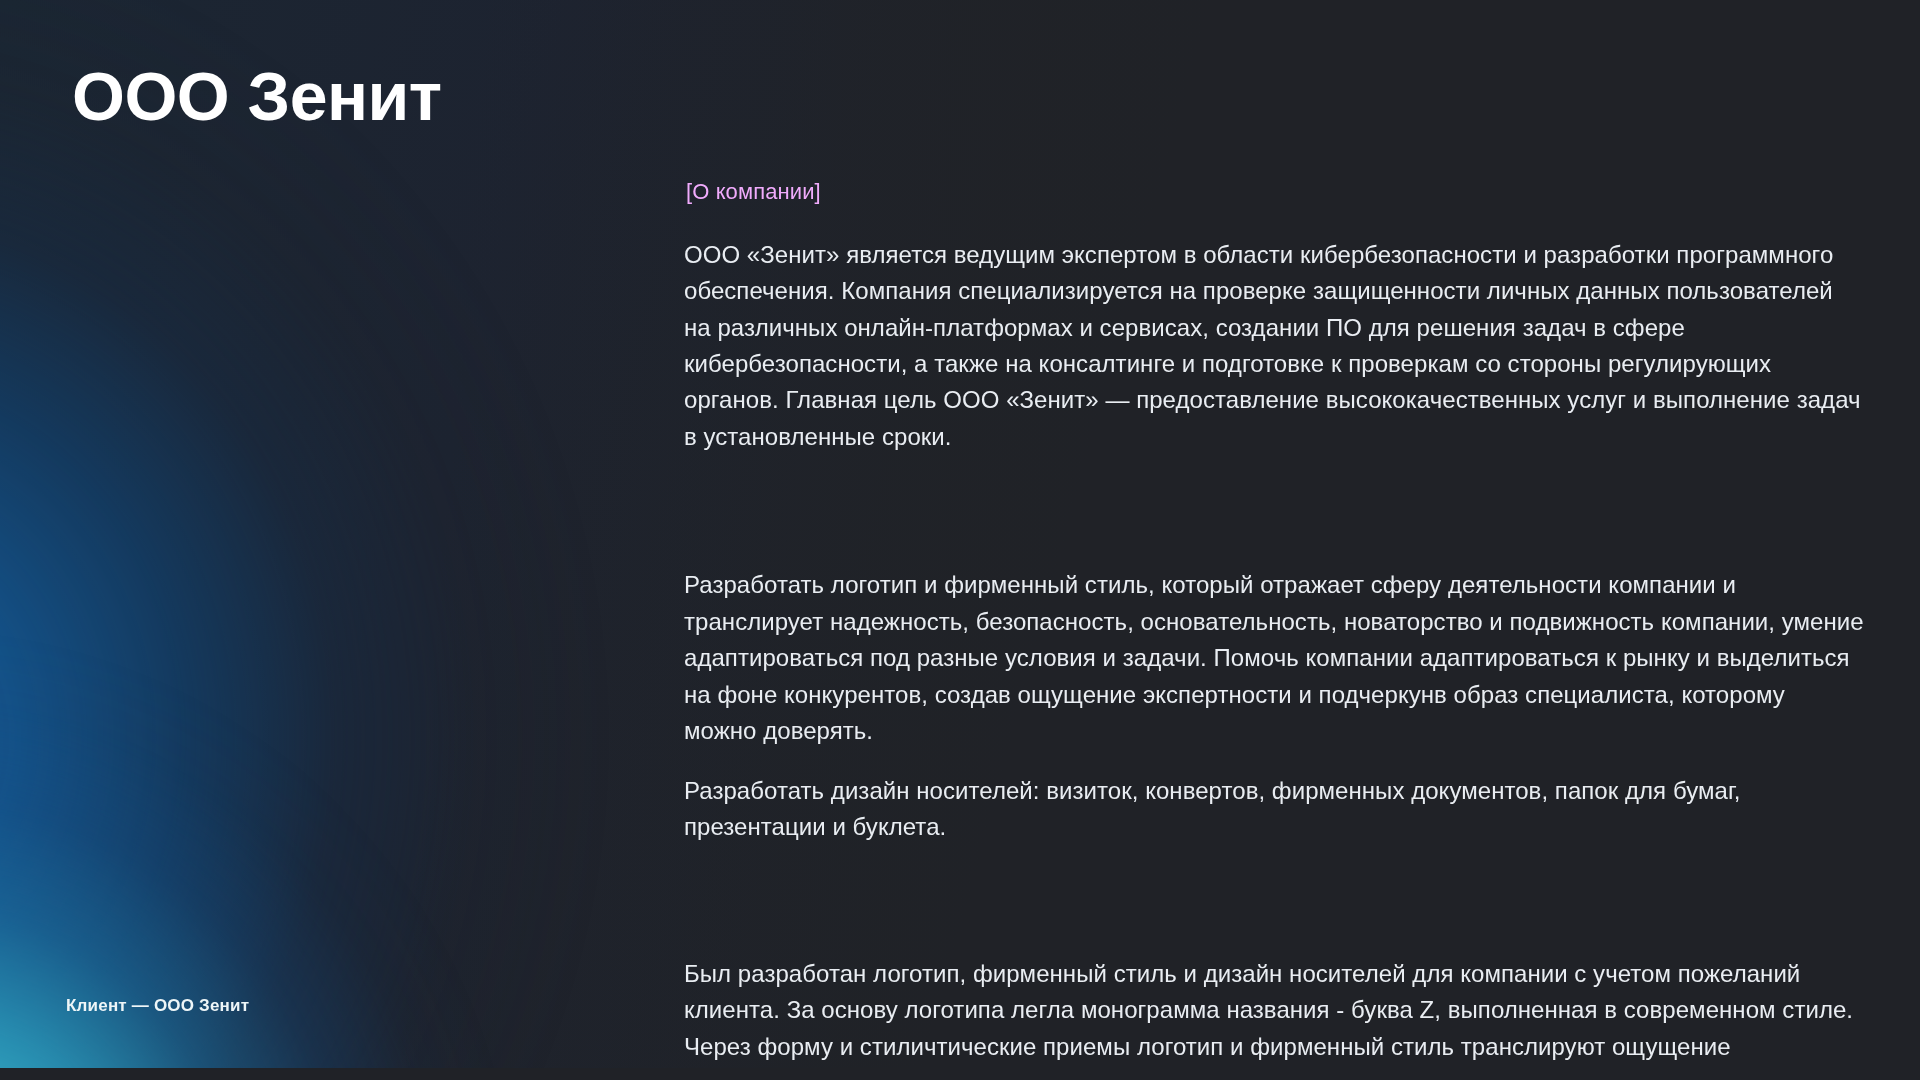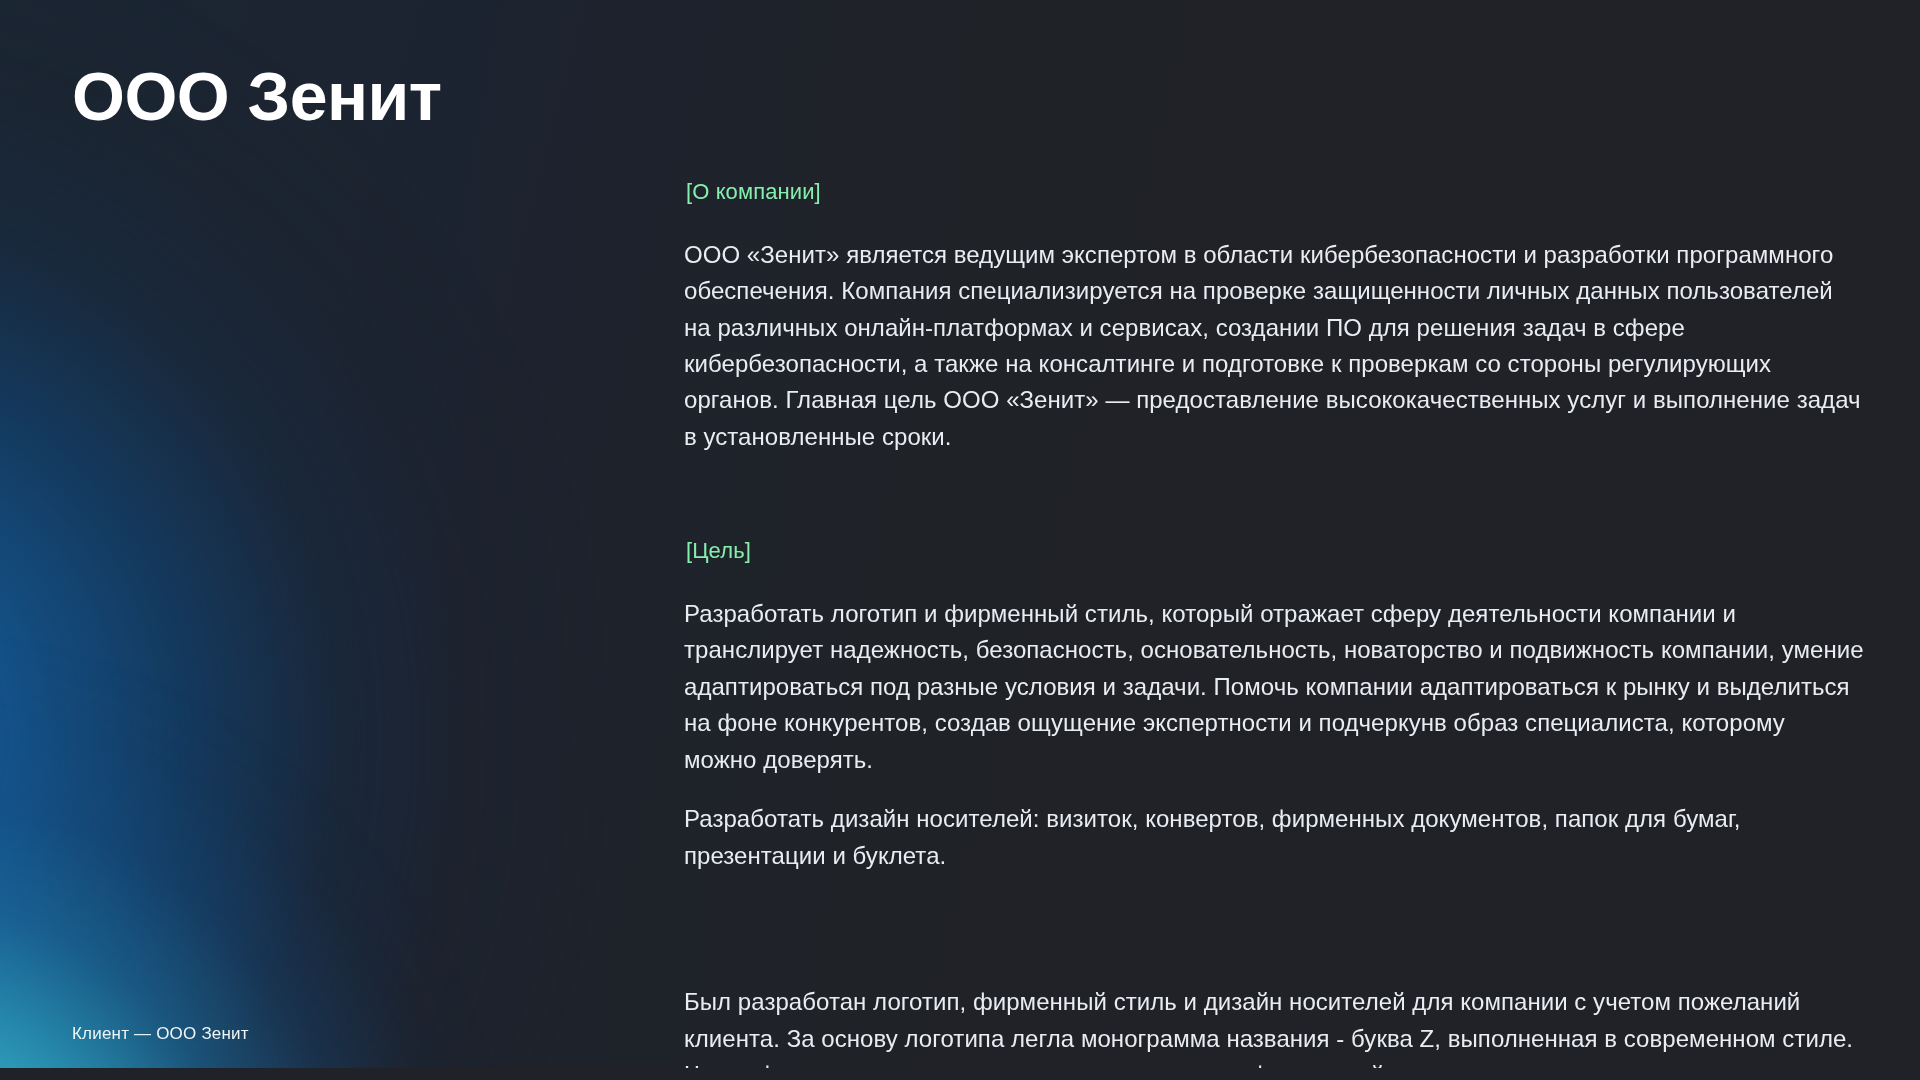--- a/index.html
+++ b/index.html
@@ -104,21 +104,21 @@
     left: 684px;
     top: 178px;
     width: 1180px;
   }
 
   .section { margin-bottom: 0; }
 
   .section-heading {
     font-size: 22px;
     font-weight: 400;
-    color: #86efac;
+    color: #f0abfc;
     letter-spacing: 0.1px;
     padding-left: 2px;
     line-height: 1.3;
   }
 
   .section-body {
     font-size: 24px;
     font-weight: 400;
     color: #e9edf2;
     line-height: 1.52;
@@ -127,29 +127,28 @@
 
   .section-body + .section-body { margin-top: 23px; }
 
   .gap-heading-body { height: 30px; }
 
   .gap-about    { height: 82px; }
   .gap-goal     { height: 80px; }
 
   .footer-note {
     position: absolute;
-    left: 72px;
+    left: 66px;
     top: 995px;
     font-size: 17px;
-    font-weight: 400;
+    font-weight: 700;
     color: #eef6f8;
     letter-spacing: 0.2px;
     line-height: 1.3;
     white-space: nowrap;
-    margin-top: 28px;
   }
 </style>
 </head>
 <body>
 
 <div class="slide">
 
   <div class="bg-base"></div>
   <div class="bg-blue"></div>
   <div class="bg-cyan"></div>
@@ -163,21 +162,20 @@
 
       <div class="section">
         <div class="section-heading">[О компании]</div>
         <div class="gap-heading-body"></div>
         <div class="section-body">ООО «Зенит» является ведущим экспертом в области кибербезопасности и разработки программного обеспечения. Компания специализируется на проверке защищенности личных данных пользователей на различных онлайн-платформах и сервисах, создании ПО для решения задач в сфере кибербезопасности, а также на консалтинге и подготовке к проверкам со стороны регулирующих органов. Главная цель ООО «Зенит» — предоставление высококачественных услуг и выполнение задач в установленные сроки.</div>
       </div>
 
       <div class="gap-about"></div>
 
       <div class="section">
-        <div class="section-heading">[Цель]</div>
         <div class="gap-heading-body"></div>
         <div class="section-body">Разработать логотип и фирменный стиль, который отражает сферу деятельности компании и транслирует надежность, безопасность, основательность, новаторство и подвижность компании, умение адаптироваться под разные условия и задачи. Помочь компании адаптироваться к рынку и выделиться на фоне конкурентов, создав ощущение экспертности и подчеркунв образ специалиста, которому можно доверять.</div>
         <div class="section-body">Разработать дизайн носителей: визиток, конвертов, фирменных документов, папок для бумаг, презентации и буклета.</div>
       </div>
 
       <div class="gap-goal"></div>
 
       <div class="section">
         <div class="gap-heading-body"></div>
         <div class="section-body">Был разработан логотип, фирменный стиль и дизайн носителей для компании с учетом пожеланий клиента. За основу логотипа легла монограмма названия - буква Z, выполненная в современном стиле. Через форму и стиличтические приемы логотип и фирменный стиль транслируют ощущение технологичности, идею защищенности и способности адаптироваться, динамичность и обширность.</div>

